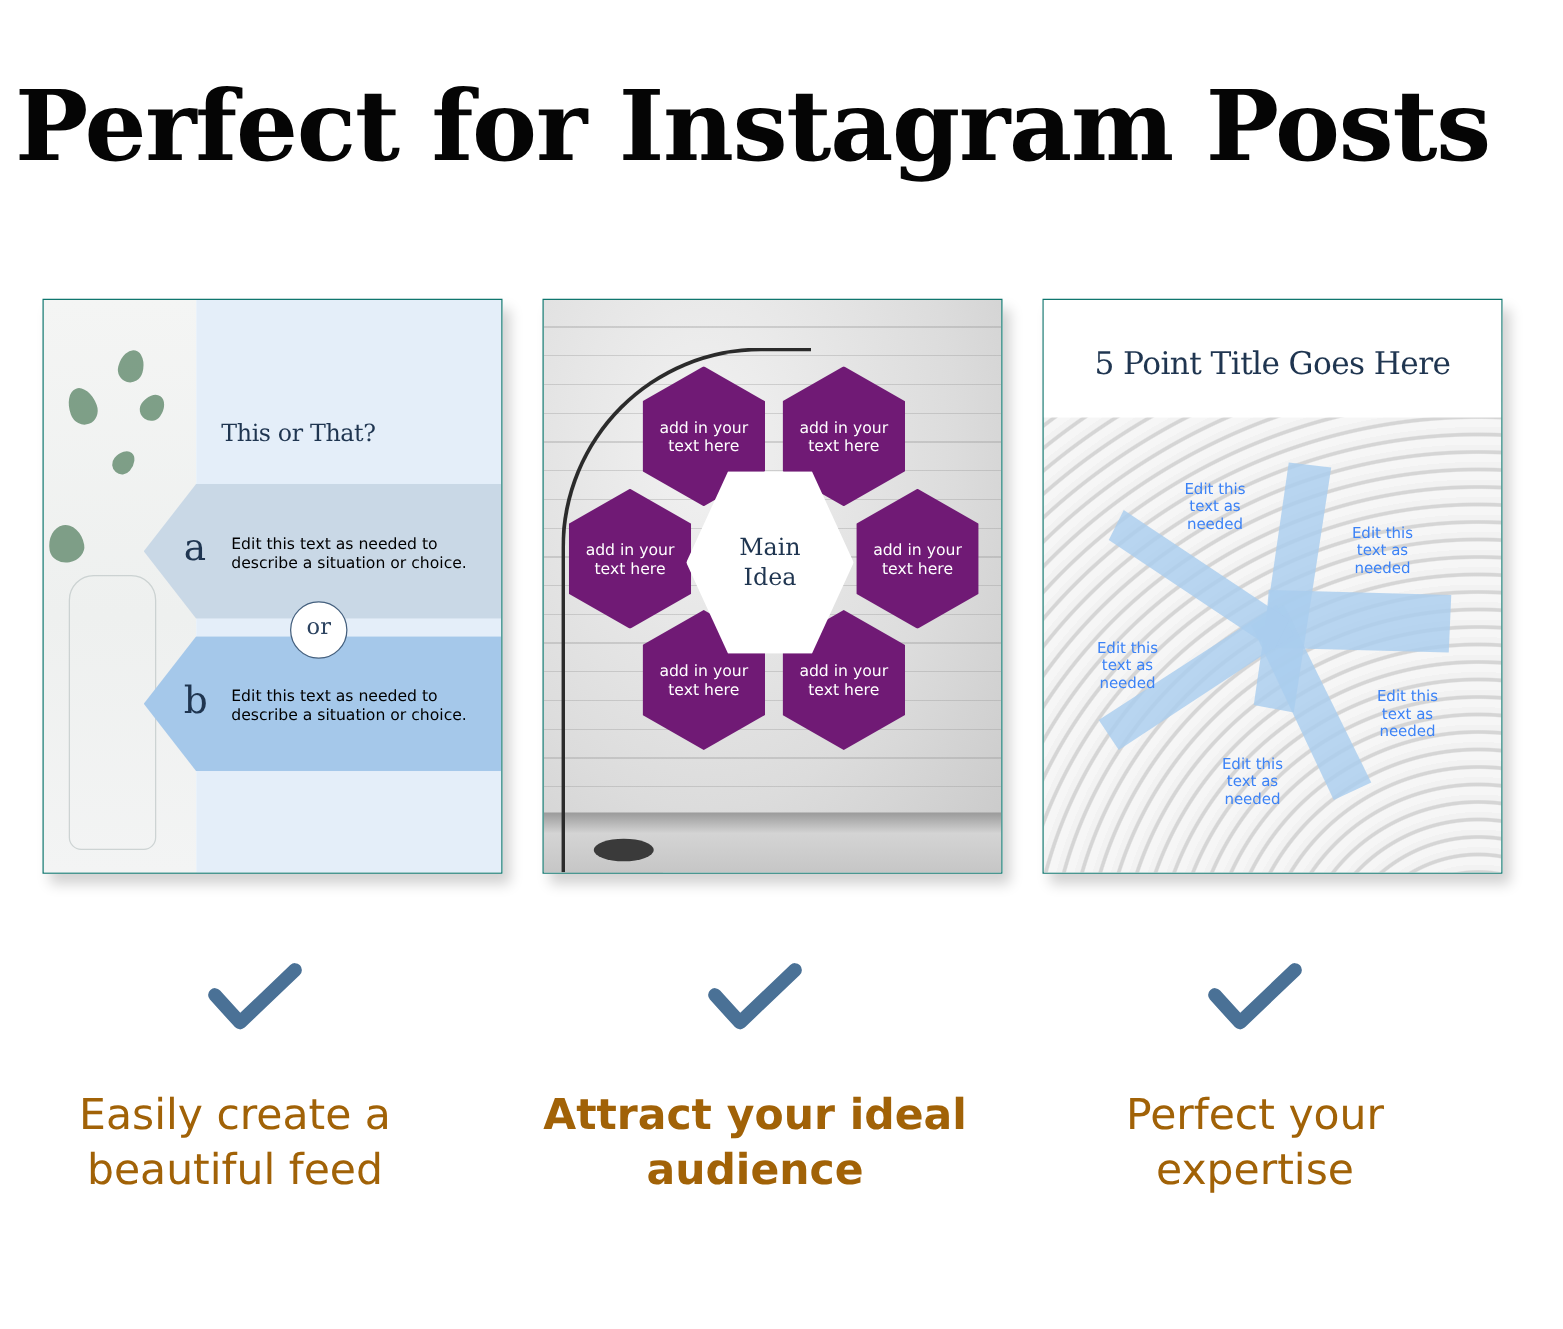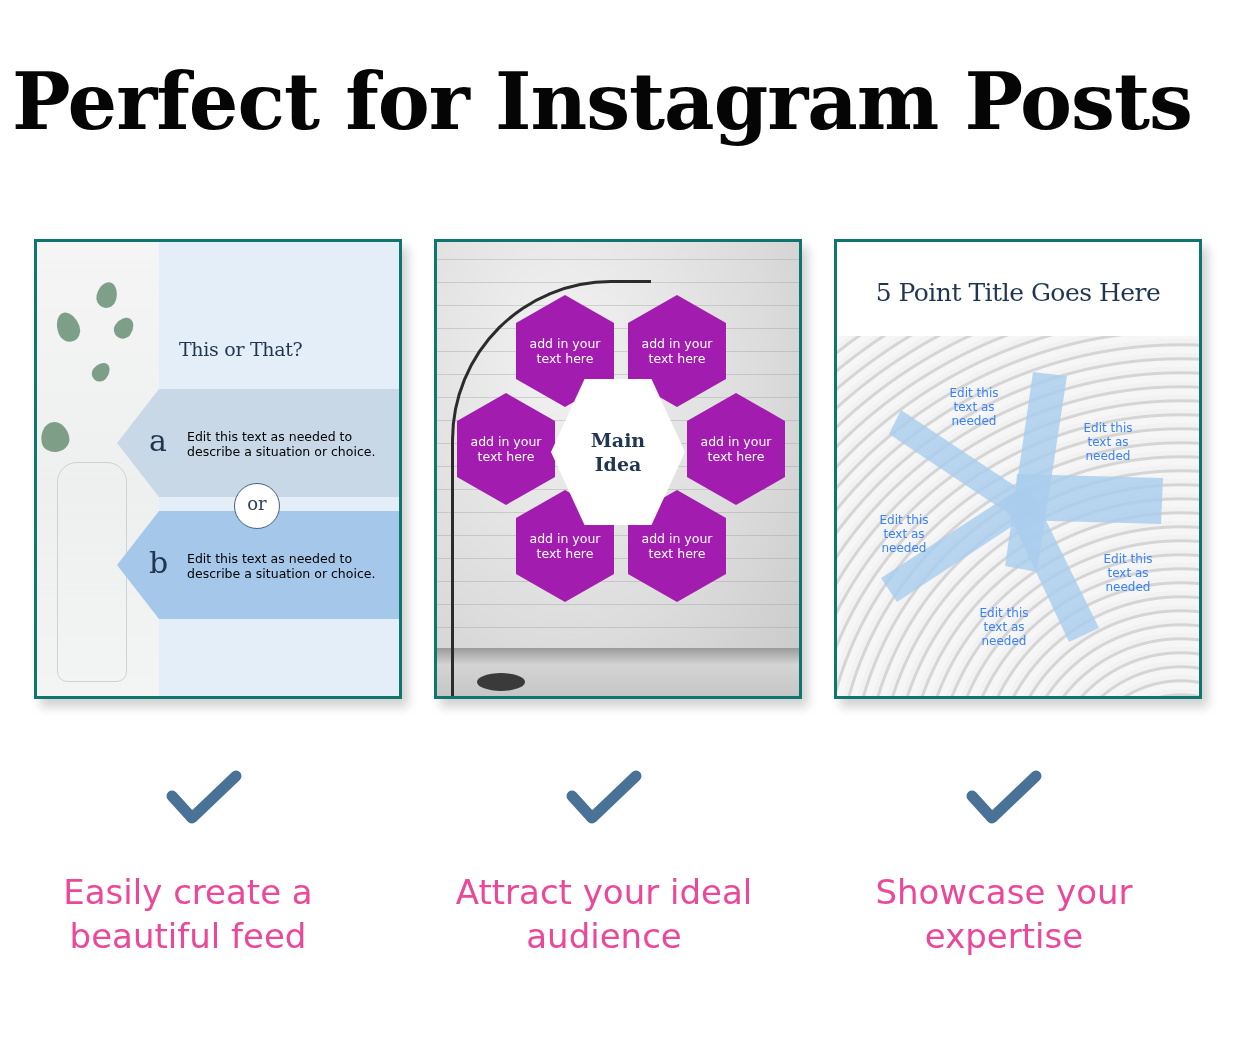--- a/index.html
+++ b/index.html
@@ -7,21 +7,21 @@
   body { position: relative; font-family: "DejaVu Sans", sans-serif; color: #000; }
 
   .headline {
     position: absolute; left: 0; top: 52px; width: 1250px; text-align: left;
     font-family: "DejaVu Serif", serif; font-weight: bold; font-size: 78px;
     letter-spacing: -1px; color: #050505; line-height: 100px; margin-left: 12px;
   }
 
   .card {
     position: absolute; top: 239px; width: 368px; height: 460px;
-    border: 3px solid #0f766e; overflow: hidden;
+    border: 1px solid #0f766e; overflow: hidden;
     box-shadow: 6px 8px 10px rgba(0,0,0,0.18);
   }
   #card1 { left: 34px; }
   #card2 { left: 434px; }
   #card3 { left: 834px; }
 
   
   .c1-photo {
     position: absolute; left: 0; top: 0; width: 122px; height: 100%;
     background: linear-gradient(180deg, #f4f5f4 0%, #eef0ef 55%, #f3f4f4 100%);
@@ -55,21 +55,21 @@
 
   
   .c2-bg {
     position: absolute; inset: 0;
     background:
       repeating-linear-gradient(0deg, transparent 0 22px, rgba(150,150,150,0.35) 22px 23px),
       radial-gradient(ellipse at 35% 25%, #f2f2f2 0%, #dcdcdc 60%, #c8c8c8 100%);
   }
   .c2-floor { position: absolute; left: 0; right: 0; bottom: 0; height: 48px; background: linear-gradient(180deg, #9a9a9a 0%, #d4d4d4 35%, #c6c6c6 100%); }
   .hex {
-    position: absolute; width: 98px; height: 112px; background: #a21caf;
+    position: absolute; width: 98px; height: 112px; background: #701a75;
     clip-path: polygon(50% 0, 100% 25%, 100% 75%, 50% 100%, 0 75%, 0 25%);
     display: flex; align-items: center; justify-content: center; text-align: center;
     color: #ffffff; font-size: 12.5px; line-height: 15px;
   }
   .hex-main {
     position: absolute; left: 114px; top: 137px; width: 138px; height: 146px; background: #ffffff;
     clip-path: polygon(25% 0, 75% 0, 100% 50%, 75% 100%, 25% 100%, 0 50%);
     display: flex; align-items: center; justify-content: center; text-align: center;
     font-family: "DejaVu Serif", serif; font-size: 19px; line-height: 24px; color: #1f3550;
   }
@@ -95,21 +95,21 @@
   .c3-star { position: absolute; left: 0; top: 0; width: 368px; height: 460px; }
   .c3-label {
     position: absolute; width: 70px; text-align: center;
     font-size: 12px; line-height: 14px; color: #3b82f6;
   }
 
   
   .check { position: absolute; top: 768px; width: 84px; height: 62px; }
   .caption {
     position: absolute; top: 870px; width: 340px; text-align: center;
-    font-family: "DejaVu Sans", sans-serif; font-size: 34px; line-height: 44px; color: #ec4899;
+    font-family: "DejaVu Sans", sans-serif; font-size: 34px; line-height: 44px; color: #a16207;
   }
 </style>
 </head>
 <body>
 
 <h1 class="headline">Perfect for Instagram Posts</h1>
 
 <div class="card" id="card1">
   <div class="c1-photo">
     <div class="leaf" style="left:20px;top:70px;width:22px;height:30px;transform:rotate(-20deg);"></div>
@@ -138,21 +138,21 @@
   <div class="c2-floor"></div>
   <div class="lamp-arc"></div>
   <div class="lamp-base"></div>
 
   <div class="hex" style="left:79px;top:53px;">add in your text here</div>
   <div class="hex" style="left:191px;top:53px;">add in your text here</div>
   <div class="hex" style="left:20px;top:151px;">add in your text here</div>
   <div class="hex" style="left:250px;top:151px;">add in your text here</div>
   <div class="hex" style="left:79px;top:248px;">add in your text here</div>
   <div class="hex" style="left:191px;top:248px;">add in your text here</div>
-  <div class="hex-main" style="width:134px;font-weight:bold;">
+  <div class="hex-main" style="width:134px;">
     <span style="display:block;width:70px;">Main Idea</span>
   </div>
 </div>
 
 <div class="card" id="card3">
   <div class="c3-bg"></div>
   <div class="c3-header"></div>
   <div class="c3-title">5 Point Title Goes Here</div>
 
   <svg class="c3-star" viewBox="0 0 368 460">
@@ -176,14 +176,14 @@
   <polyline points="10,28 30,50 74,8" fill="none" stroke="#4a7196" stroke-width="11" stroke-linecap="round" stroke-linejoin="round"></polyline>
 </svg>
 <svg class="check" style="left:562px;" viewBox="0 0 84 62">
   <polyline points="10,28 30,50 74,8" fill="none" stroke="#4a7196" stroke-width="11" stroke-linecap="round" stroke-linejoin="round"></polyline>
 </svg>
 <svg class="check" style="left:962px;" viewBox="0 0 84 62">
   <polyline points="10,28 30,50 74,8" fill="none" stroke="#4a7196" stroke-width="11" stroke-linecap="round" stroke-linejoin="round"></polyline>
 </svg>
 
 <div class="caption" style="left:18px;">Easily create a beautiful feed</div>
-<div class="caption" style="left:434px;">Attract your ideal audience</div>
-<div class="caption" style="left:834px;">Showcase your expertise</div>
+<div class="caption" style="left:434px;font-weight:bold;">Attract your ideal audience</div>
+<div class="caption" style="left:834px;">Perfect your expertise</div>
 
 </body></html>

